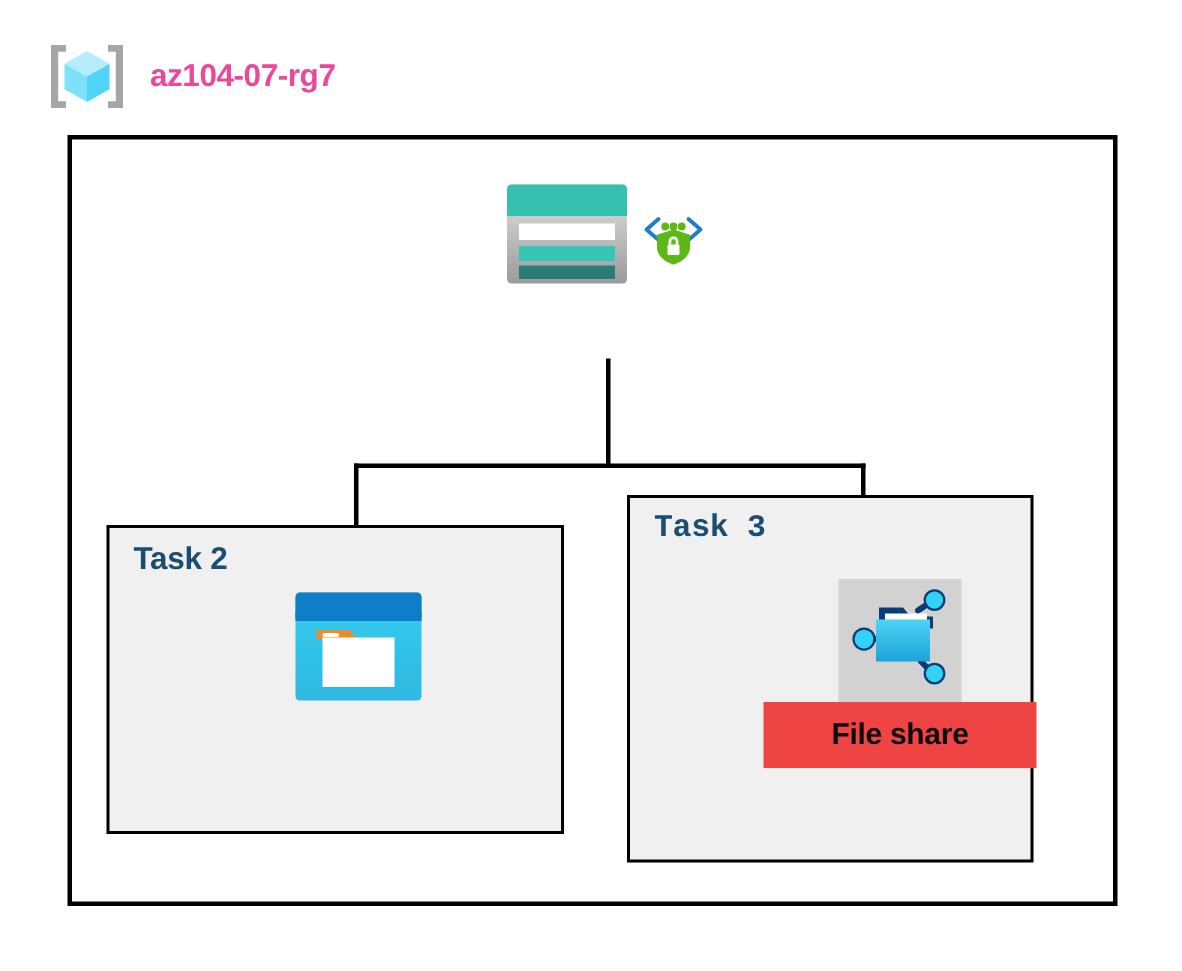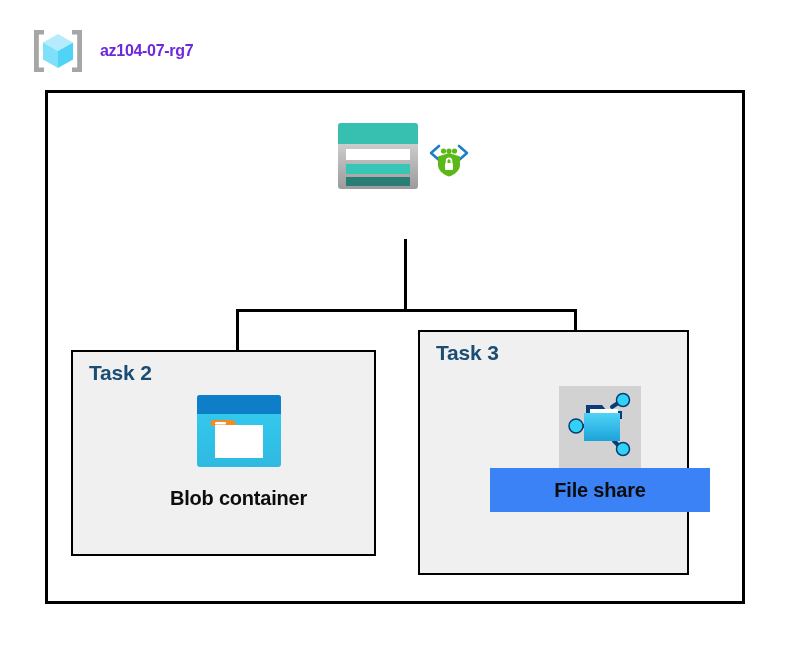--- a/index.html
+++ b/index.html
@@ -30,23 +30,23 @@
     display: flex;
     align-items: center;
     gap: 14px;
   }
   .rg-icon {
     width: 56px;
     height: 50px;
     display: block;
   }
   .rg-title {
-    font-size: 16px;
+    font-size: 21px;
     font-weight: bold;
-    color: #6d28d9;
+    color: #ec4899;
     letter-spacing: -0.3px;
     white-space: nowrap;
   }
 
   
   .rg-box {
     position: absolute;
     left: 45px;
     top: 90px;
     width: 700px;
@@ -58,21 +58,21 @@
 
   
   .task-box {
     position: absolute;
     background: #f0f0f0;
     border: 2px solid #000000;
     box-sizing: border-box;
   }
   #task1-box { left: 197px; top: 102px; width: 417px; height: 164px; }
   #task2-box { left: 71px;  top: 350px; width: 305px; height: 206px; text-align: center; }
-  #task3-box { left: 418px; top: 330px; width: 271px; height: 245px; }
+  #task3-box { left: 418px; top: 330px; width: 271px; height: 245px; font-family: Liberation Mono, monospace; }
 
   .task-label {
     position: absolute;
     left: 16px;
     top: 9px;
     font-size: 21px;
     font-weight: bold;
     color: #1b4c72;
     letter-spacing: -0.2px;
     white-space: nowrap;
@@ -123,23 +123,23 @@
   }
   .fs-icon-plate {
     width: 82px;
     height: 82px;
     background: #d2d2d2;
     display: flex;
     align-items: center;
     justify-content: center;
   }
   .fs-caption-plate {
-    width: 220px;
+    width: 182px;
     height: 44px;
-    background: #3b82f6;
+    background: #ef4444;
     display: flex;
     align-items: center;
     justify-content: center;
   }
 
   
   .connector {
     position: absolute;
     background: #000000;
   }
@@ -241,21 +241,20 @@
         <rect x="2" y="2" width="84" height="72" rx="3" fill="url(#blobBody)"></rect>
         <rect x="2" y="2" width="84" height="19" rx="3" fill="#0f7ec8"></rect>
         <rect x="2" y="15" width="84" height="6" fill="#0f7ec8"></rect>
 
         <path d="M16 27 L38 27 L43 33 L16 33 Z" fill="#f08b25"></path>
         <rect x="20" y="29" width="11" height="2.6" rx="1.3" fill="#ffffff"></rect>
 
         <rect x="20" y="32" width="48" height="33" fill="#ffffff"></rect>
       </svg>
     </span>
-    <div class="node-caption blob-caption">Blob container</div>
   </div>
 
   <div class="task-box" id="task3-box">
     <span class="task-label">Task 3</span>
   </div>
 
   <div class="node" id="node-fileshare">
     <div class="fs-icon-plate">
       <span>
         <svg width="72" height="72" viewBox="0 0 72 72" xmlns="http://www.w3.org/2000/svg">

